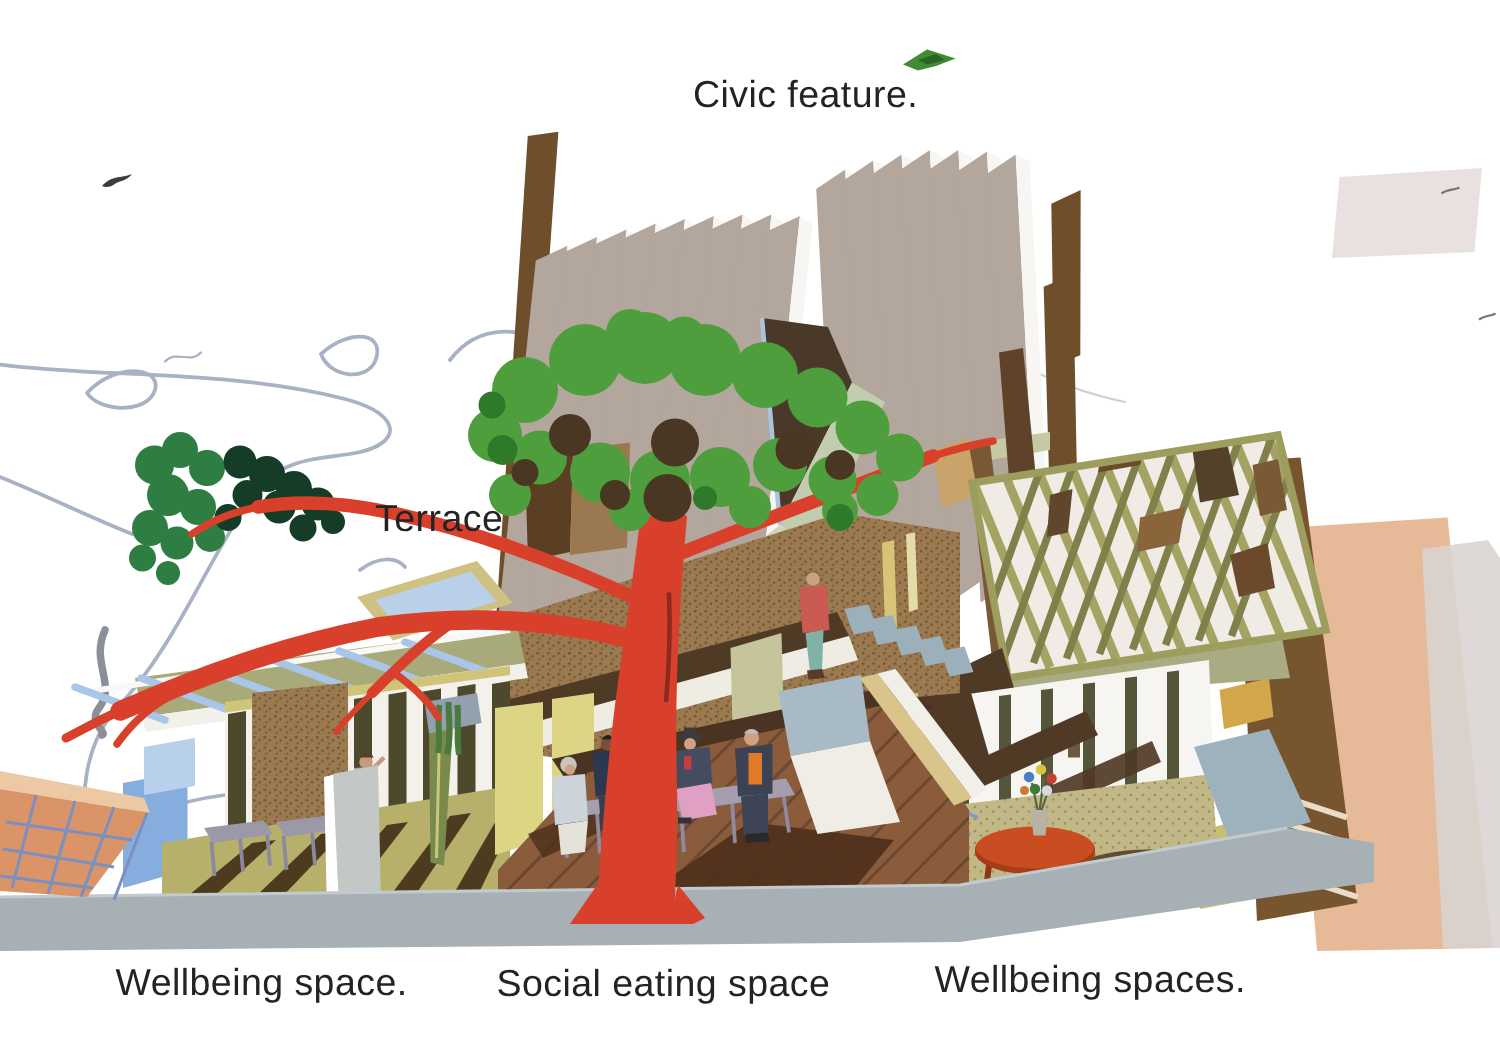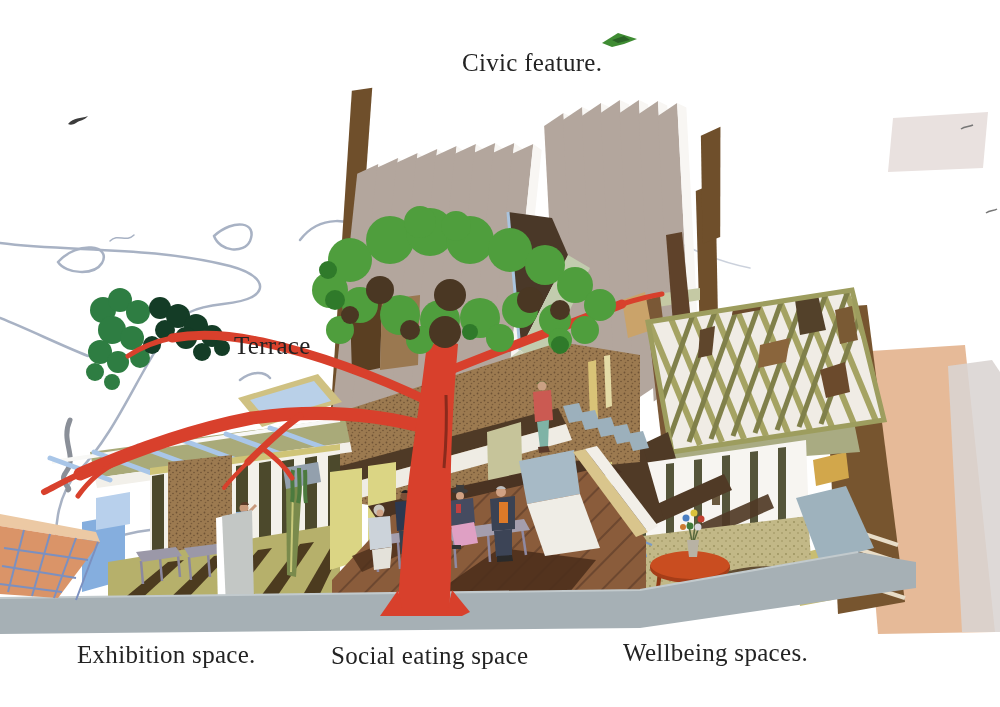--- a/index.html
+++ b/index.html
@@ -1,21 +1,21 @@
 <!DOCTYPE html>
 <html><head>
 <meta charset="utf-8">
 <style>
   html,body{margin:0;padding:0;background:#ffffff;}
   #stage{position:relative;width:1000px;height:707px;background:#ffffff;overflow:hidden;
          font-family:"Liberation Sans",sans-serif;}
   #illustration{position:absolute;left:0;top:0;}
   .label{position:absolute;font-size:25px;line-height:1.2;color:#232323;
          letter-spacing:.3px;white-space:nowrap;
-         font-family:Liberation Serif, serif;}
+         font-family:Liberation Sans, sans-serif;}
 </style>
 </head>
 <body>
 
 <div id="stage">
 
 <svg id="illustration" width="1000" height="707" viewBox="0 0 1000 707" xmlns="http://www.w3.org/2000/svg">
   <defs>
     <pattern id="cork" width="7" height="7" patternUnits="userSpaceOnUse">
       <rect width="7" height="7" fill="#9c7a50"></rect>
@@ -490,18 +490,18 @@
     <g>
       <polygon points="602,43 618,33 637,39 624,44 612,47" fill="#3f8c33"></polygon>
       <polygon points="612,40 624,36 630,40 618,43" fill="#2a6326"></polygon>
     </g>
     <path d="M961,129 C965,126 969,127 973,125" stroke="#777777" stroke-width="1.5" fill="none"></path>
     <path d="M986,213 C990,210 994,211 997,209" stroke="#777777" stroke-width="1.5" fill="none"></path>
   </g>
 </svg>
 
 <div class="label" style="left:462px;top:48px">Civic feature.</div>
-<div class="label" style="left:234px;top:331px">Terrace</div>
-<div class="label" style="left:77px;top:640px">Exhibition space.</div>
+<div class="label" style="left:250px;top:331px">Terrace</div>
+<div class="label" style="left:77px;top:640px">Wellbeing space.</div>
 <div class="label" style="left:331px;top:641px">Social eating space</div>
 <div class="label" style="left:623px;top:638px">Wellbeing spaces.</div>
 
 </div>
 
 </body></html>

